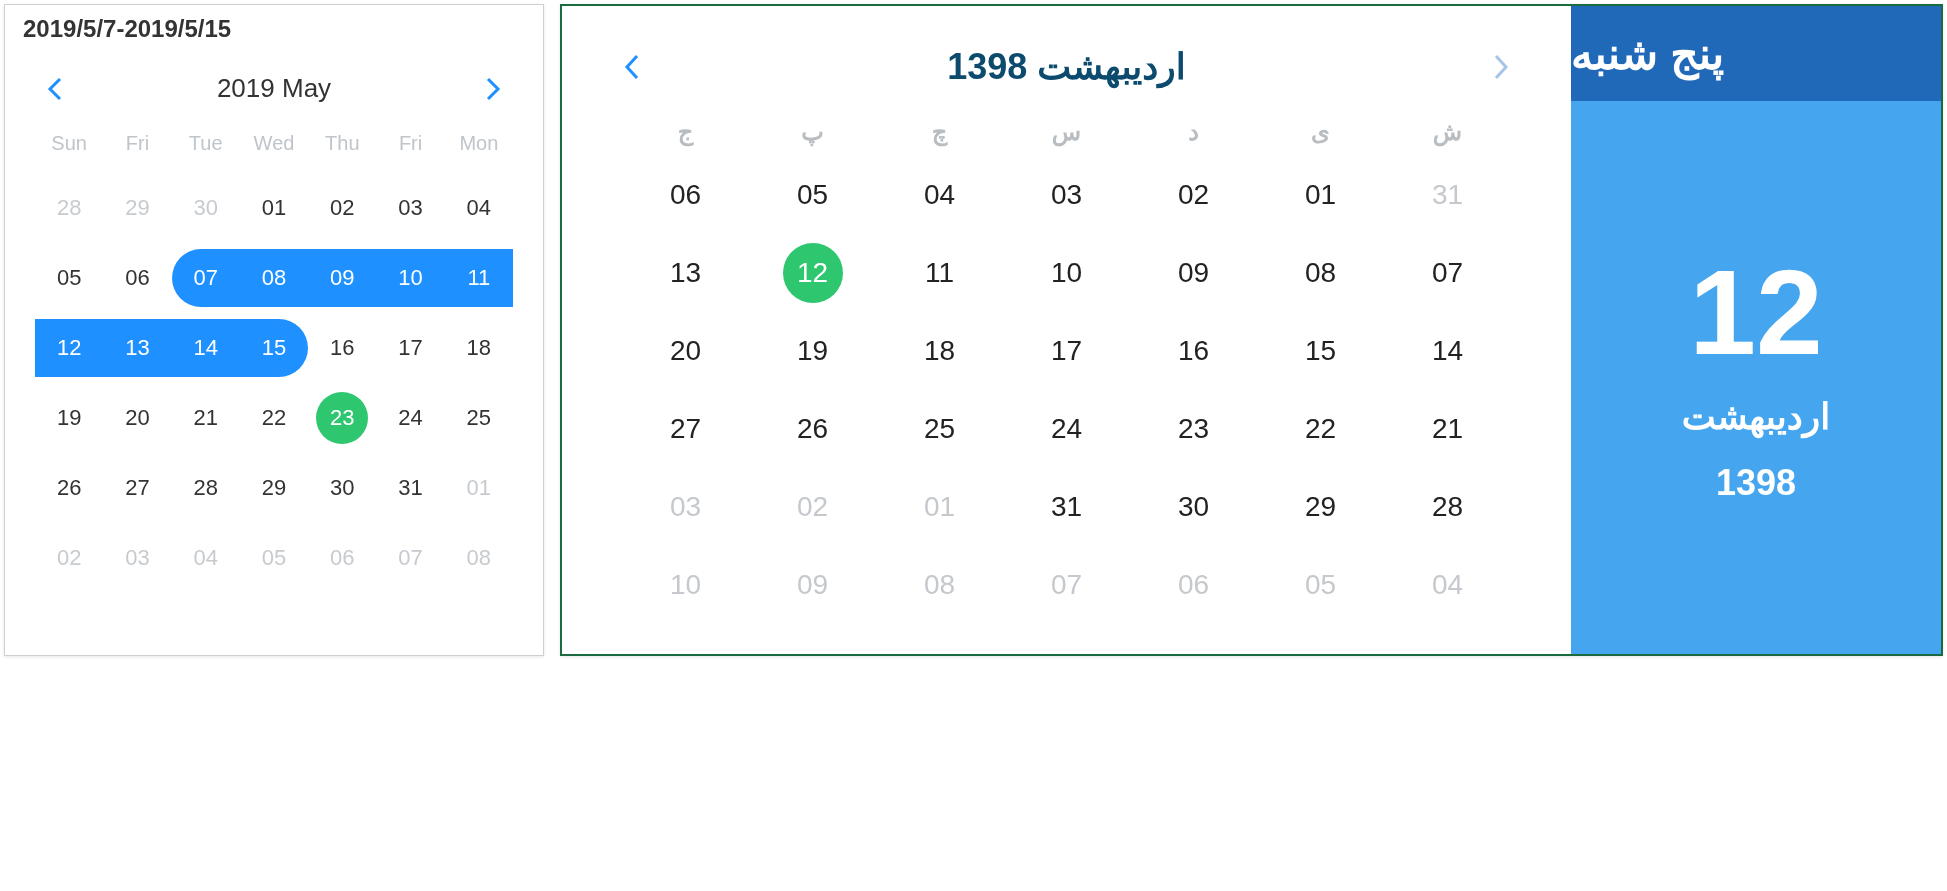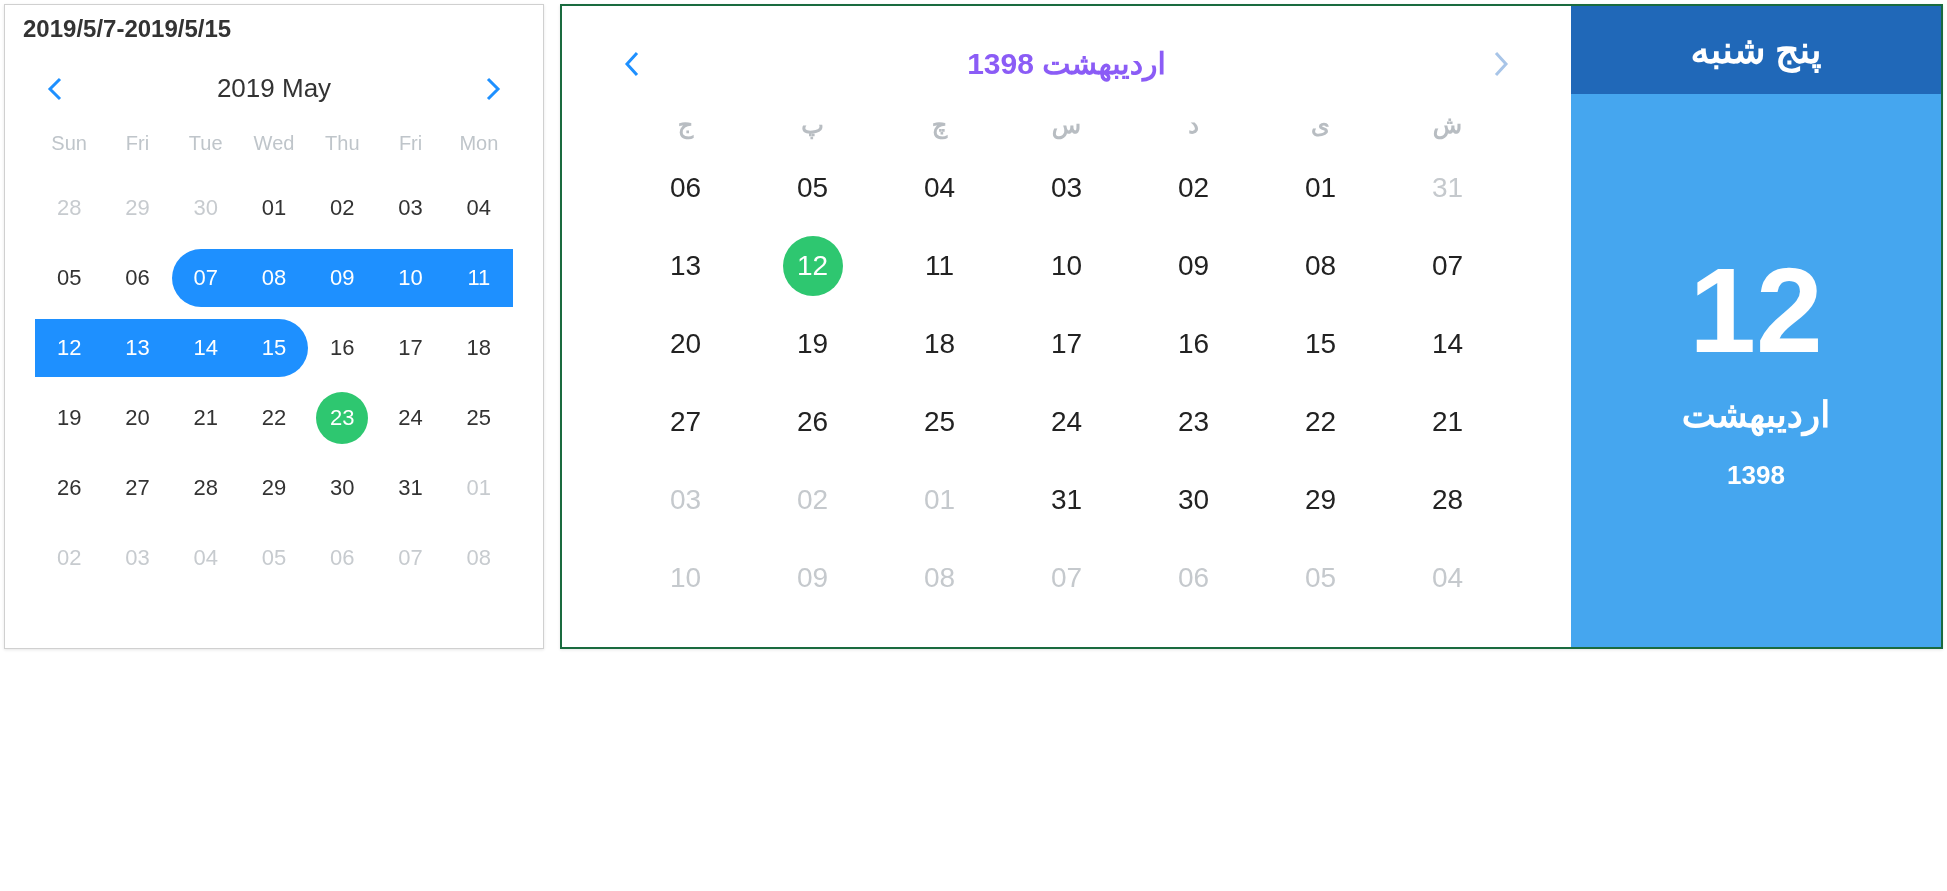--- a/index.html
+++ b/index.html
@@ -106,23 +106,23 @@
       display: flex;
       flex-direction: column;
     }
     .persian-nav {
       display: flex;
       align-items: center;
       justify-content: space-between;
       padding: 10px 0 20px;
     }
     .persian-month-label {
-      font-size: 30px;
+      font-size: 36px;
       font-weight: 700;
-      color: #8b5cf6;
+      color: #0c4a6e;
     }
     .persian-weekdays {
       display: grid;
       grid-template-columns: repeat(7, 1fr);
       text-align: center;
       color: #b8bdc2;
       font-size: 24px;
       font-weight: 600;
       padding: 10px 0;
     }
@@ -153,25 +153,23 @@
     .p-day-cell.selected span { position: relative; color: #fff; }
 
     .side-card {
       width: 370px;
       display: flex;
       flex-direction: column;
     }
     .side-header {
       background: #2068b8;
       color: #fff;
-      text-align: center;
-      font-size: 38px;
+      font-size: 44px;
       font-weight: 700;
       padding: 22px 0;
-      font-family: Liberation Serif, serif;
     }
     .side-body {
       flex: 1;
       background: #45a6ef;
       color: #fff;
       display: flex;
       flex-direction: column;
       align-items: center;
       justify-content: center;
       gap: 24px;
@@ -179,21 +177,21 @@
     .side-day-num {
       font-size: 120px;
       font-weight: 800;
       line-height: 1;
     }
     .side-month {
       font-size: 36px;
       font-weight: 800;
     }
     .side-year {
-      font-size: 26px;
+      font-size: 36px;
       font-weight: 700;
     }
   </style>
 </head>
 <body>
 
 <div class="panel left-panel">
   <div class="range-header">2019/5/7-2019/5/15</div>
   <div class="month-nav">
     <div class="chevron">

